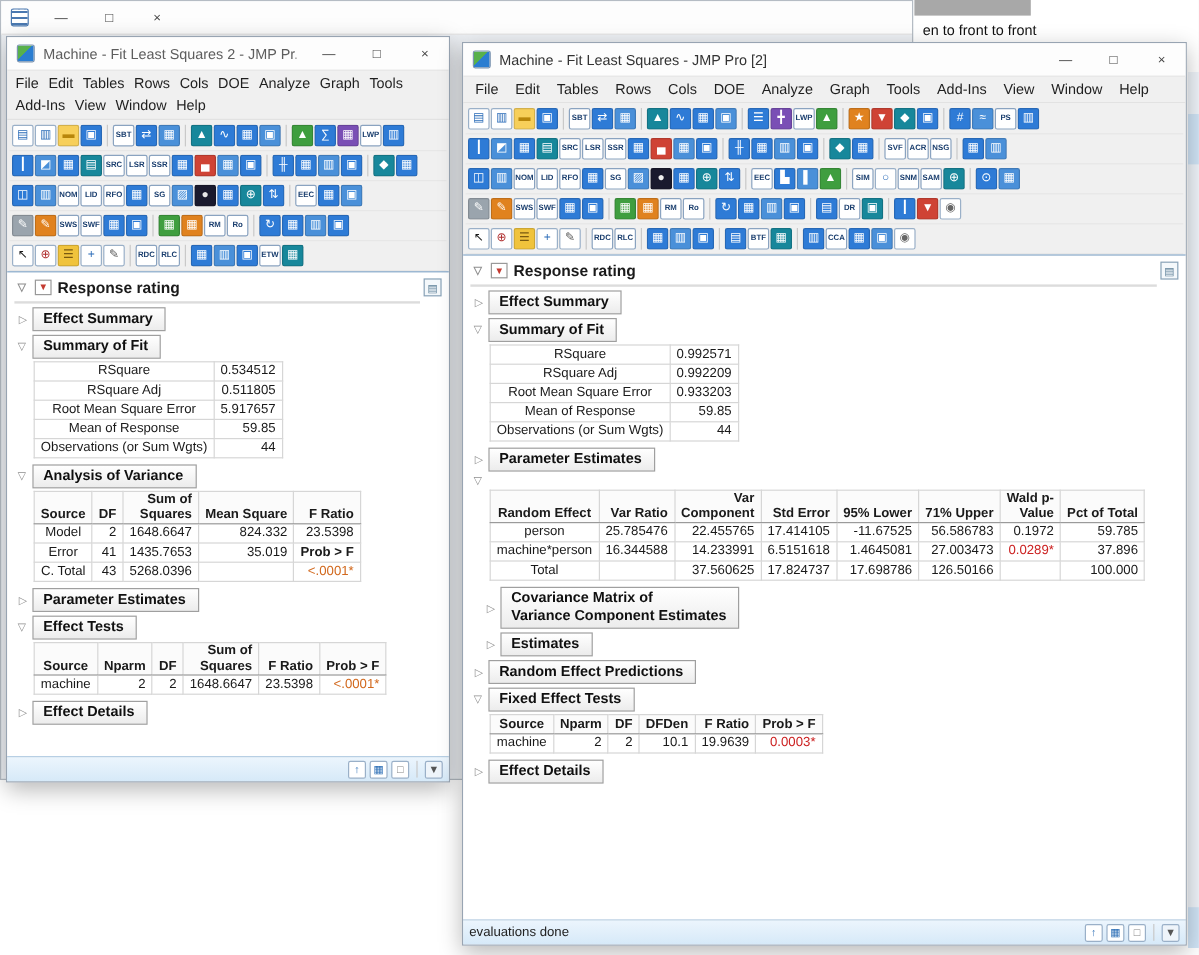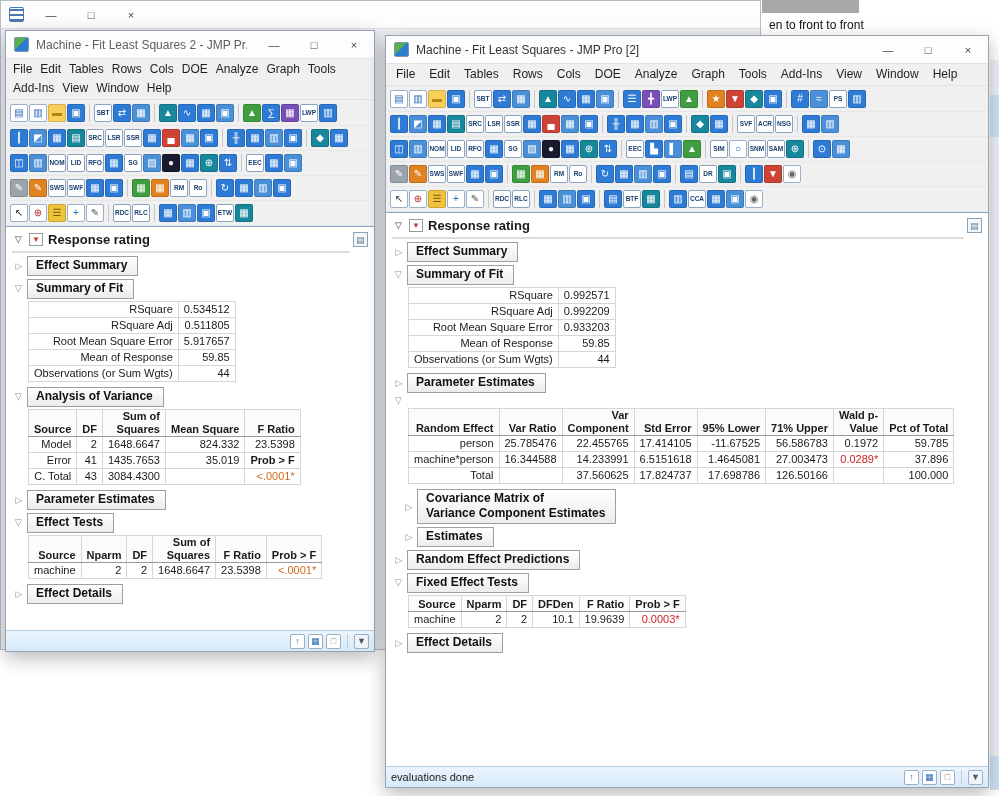--- a/index.html
+++ b/index.html
@@ -66,21 +66,21 @@
   .disc.open { transform:rotate(90deg); }
   .outline-row { display:flex; align-items:center; gap:3px; margin:3px 0 2px 4px; }
   .outline-row.sub { margin-left:14px; }
   .head-box { border:1px solid #9f9f9f; background:linear-gradient(#ffffff,#ececec);
               padding:1px 10px 2px 8px; font-weight:bold; font-size:12px; color:#101010;
               white-space:pre-line; line-height:15px; }
   table.rpt { border-collapse:collapse; font-size:11px; margin:2px 0 5px 18px; background:#fff; }
   .rpt td, .rpt th { border:1px solid #d6d6d6; padding:0 5px; height:16px; line-height:15px; white-space:nowrap; }
   .rpt th { font-weight:bold; text-align:right; vertical-align:bottom; background:#fbfbfb;
             border-bottom:1px solid #9a9a9a; white-space:pre-line; line-height:13px; }
-  .rpt th.l, .rpt td.l { text-align:right; }
+  .rpt th.l, .rpt td.l { text-align:center; }
   .rpt td.num { text-align:right; }
   .rpt td.hdrcell { font-weight:bold; text-align:right; }
   .sig-o { color:#d2691e; }
   .sig-r { color:#cc2222; }
   .note { font-size:11px; color:#111; margin:1px 0 0 10px; white-space:nowrap; }
   .note.indent { margin-left:22px; }
 
   .statusbar { flex:0 0 21px; background:linear-gradient(#ecf5fd,#d6e9f8); border-top:1px solid #b7cfe4;
                display:flex; align-items:center; font-size:11px; color:#222; padding:0 5px; }
   .sb-icons { margin-left:auto; display:flex; align-items:center; gap:3px; }
@@ -303,21 +303,21 @@
       <tr>
         <td class="l">Error</td>
         <td class="num">41</td>
         <td class="num">1435.7653</td>
         <td class="num">35.019</td>
         <td class="hdrcell">Prob &gt; F</td>
       </tr>
       <tr>
         <td class="l">C. Total</td>
         <td class="num">43</td>
-        <td class="num">3084.4300</td>
+        <td class="num">5268.0396</td>
         <td class="num"></td>
         <td class="num sig-o">&lt;.0001*</td>
       </tr>
     </tbody>
       </table>
     <div class="outline-row">
       <span class="disc">▷</span>
       <span class="head-box">Parameter Estimates</span>
     </div>
     <div class="outline-row">

